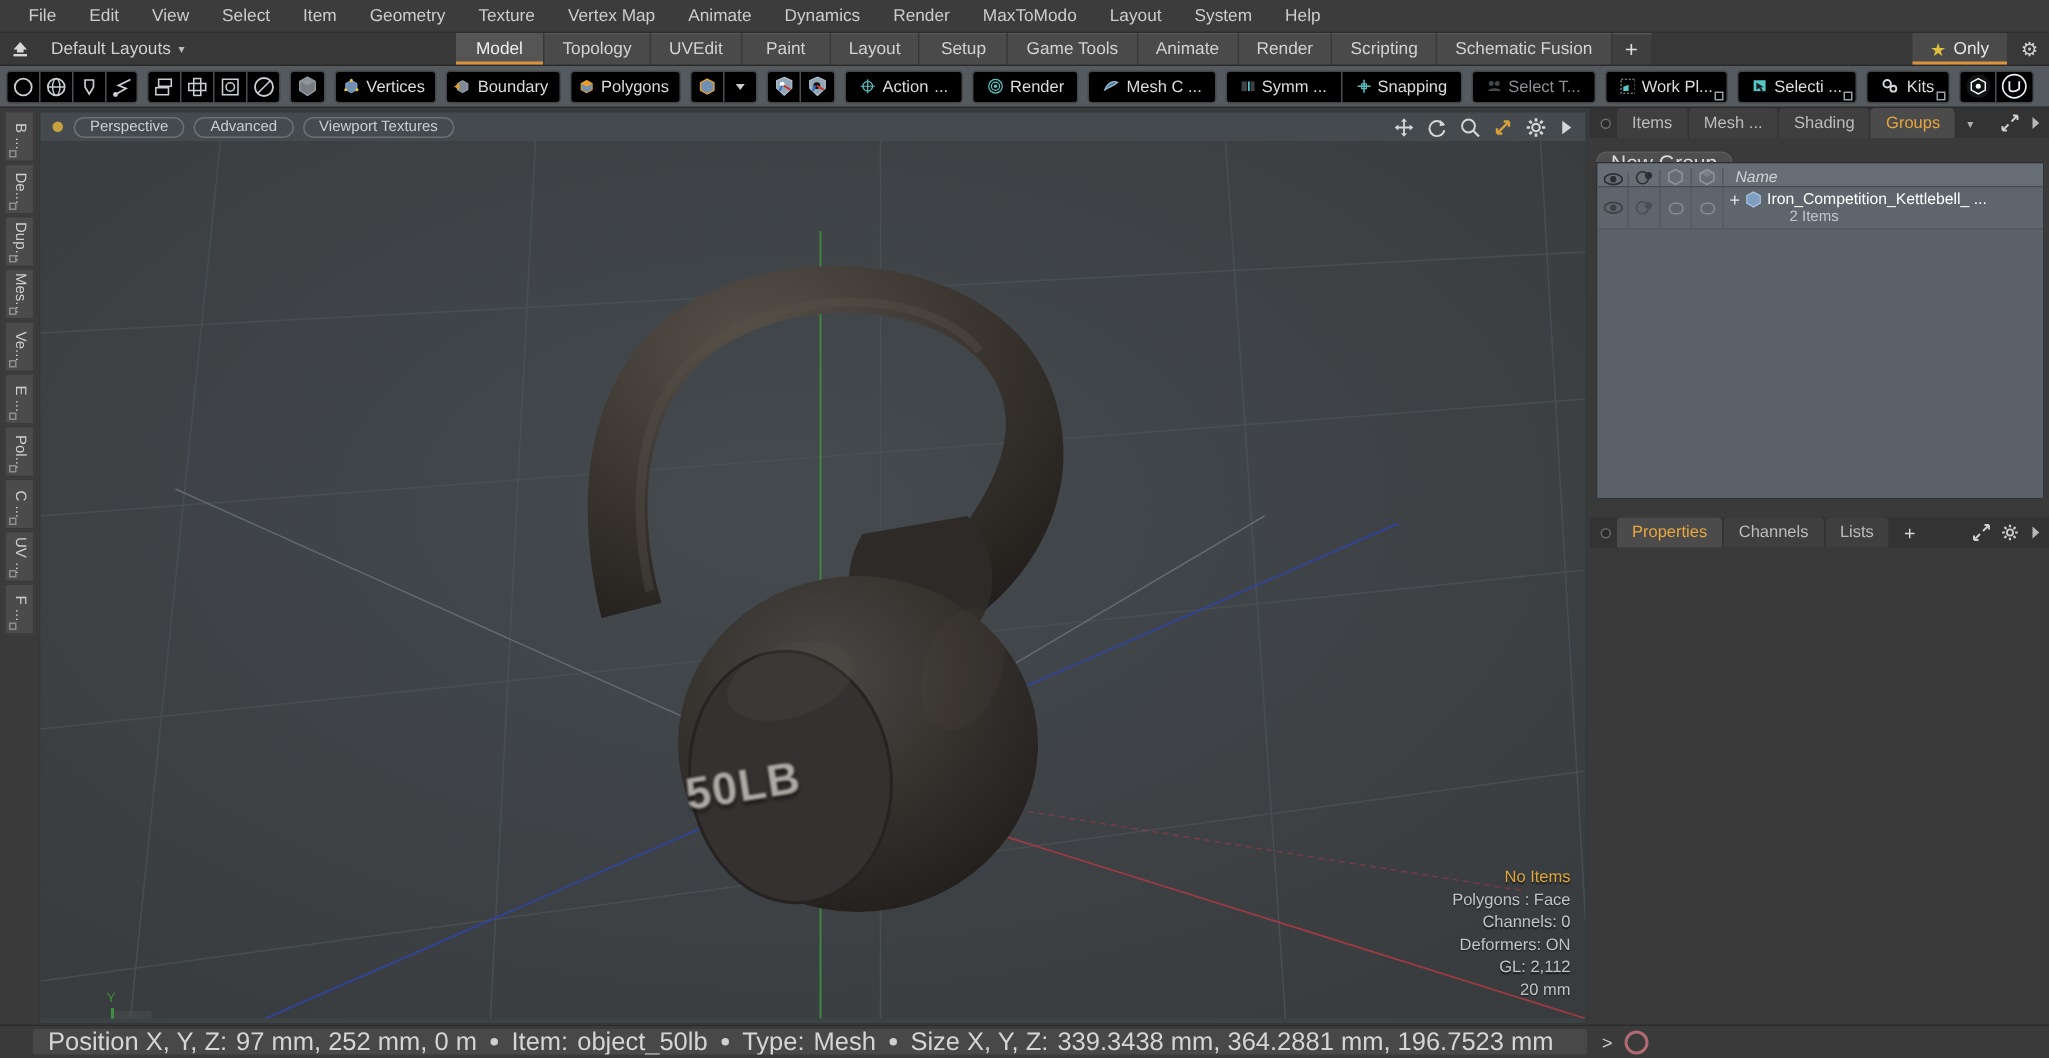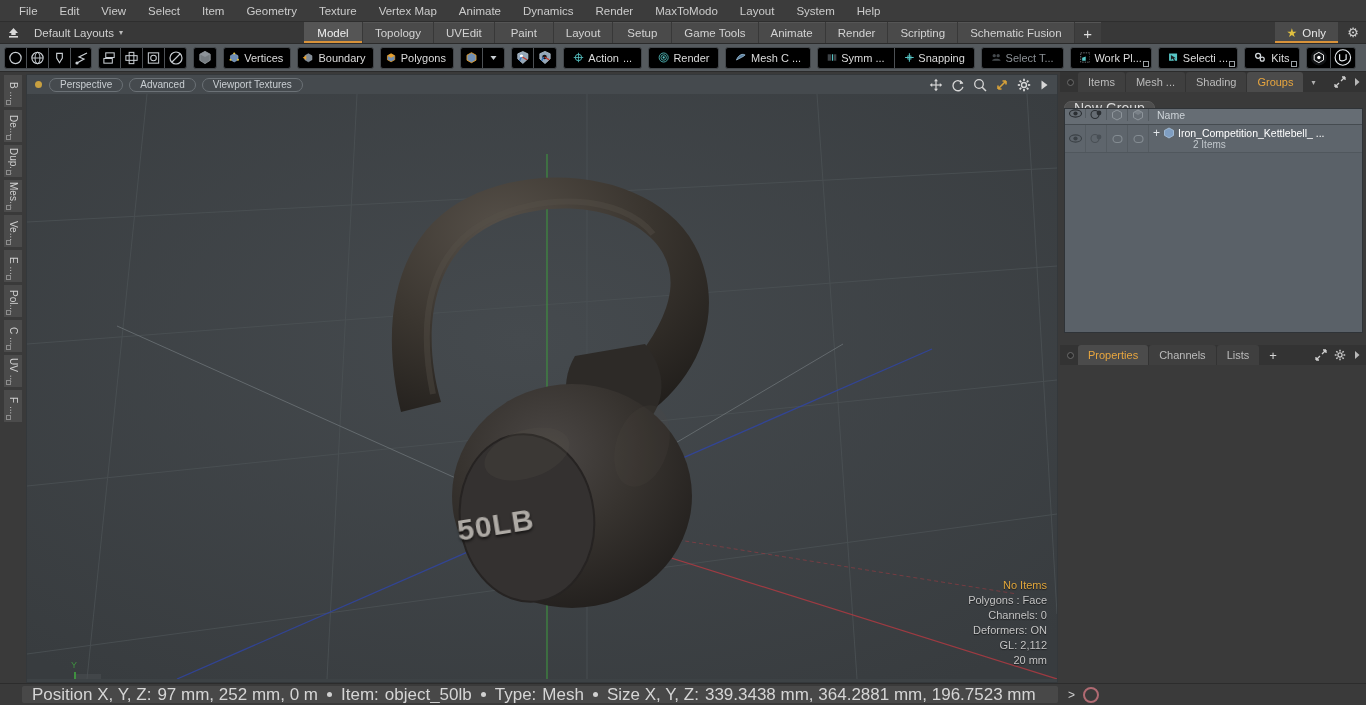--- a/index.html
+++ b/index.html
@@ -145,21 +145,21 @@
   .ptab.caretb{ padding:0 7px; color:#b0b0b0; font-size:8px; background:transparent;}
   .ptabs-right { margin-left:auto; display:flex; align-items:center; gap:7px; padding-right:5px; color:#cfcfcf;}
 
   .newgroupbar { height:16px; background:#3a3a3a; display:flex; align-items:center; padding:0 4px; flex:0 0 16px;}
   .ng-btn {
     height:14px; padding:0 9px; background:#4e4e4e; border:1px solid #5a5a5a; border-radius:7px;
     display:flex; align-items:center; font-size:14px; color:#dadada;margin-top:16px;
   }
 
   .grouplist { flex:1; background:#5a6168; margin:0 3px 0 4px; border:1px solid #2f3337; display:flex; flex-direction:column; min-height:0;}
-  .gl-head { height:16px; display:flex; align-items:flex-start; background:#666d74; border-bottom:1px solid #454b50; flex:0 0 16px;}
+  .gl-head { height:16px; display:flex; align-items:flex-end; background:#666d74; border-bottom:1px solid #454b50; flex:0 0 16px;font-style:italic;}
   .gl-ico { width:21px; display:flex; align-items:center; justify-content:center; border-right:1px solid #545b61;}
   .gl-namecol { flex:1; display:flex; align-items:center; padding-left:8px; font-size:10.5px; color:#cdd3d8;}
   .gl-row { height:28px; display:flex; align-items:stretch; background:#5e656c; border-bottom:1px solid #50575d;}
   .gl-ico2 { width:21px; display:flex; align-items:center; justify-content:center; border-right:1px solid #545b61;}
   .gl-rowname { flex:1; display:flex; flex-direction:column; justify-content:center; padding-left:4px;}
   .gl-rowname .l1 { display:flex; align-items:center; gap:3px; font-size:10.5px; color:#ffffff; white-space:nowrap;}
   .gl-rowname .l2 { font-size:10px; color:#c2c8cd; padding-left:40px;}
   .expander { color:#e3e7ea; font-size:12px; line-height:10px;}
   .gl-body { flex:1; background:#5a6168; }
 

